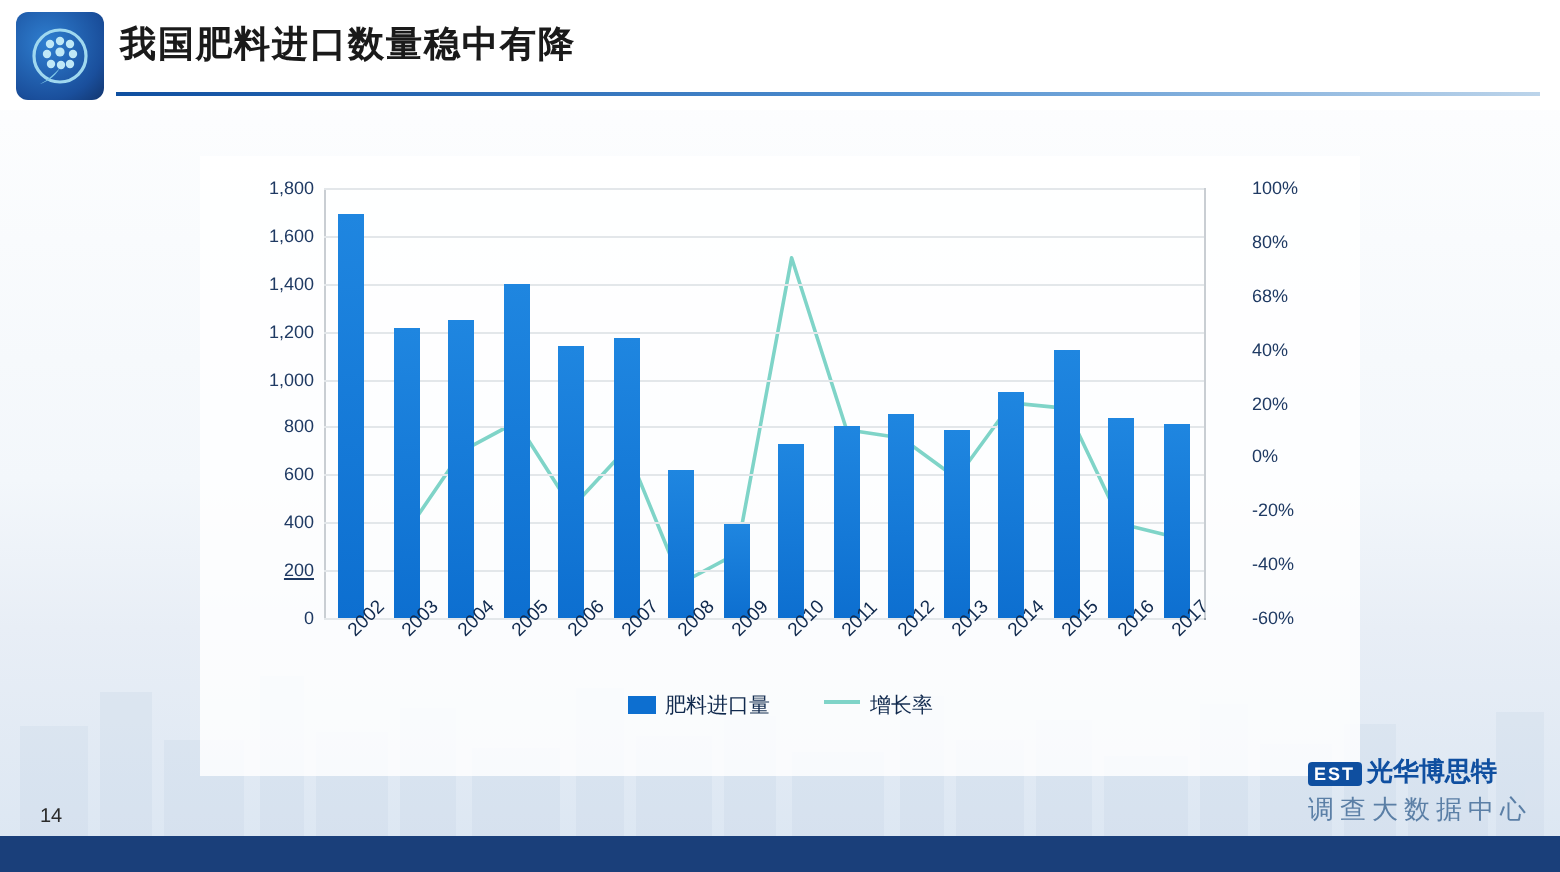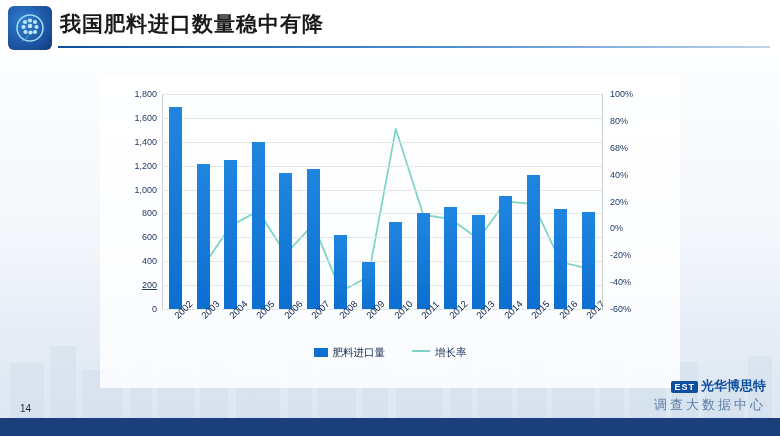--- a/index.html
+++ b/index.html
@@ -29,21 +29,21 @@
   }
   .logo{
     position:absolute;left:8px;top:6px;width:44px;height:44px;
     border-radius:6px;
     background:radial-gradient(circle at 35% 35%, #2f7fd0 0%, #1a4f9c 70%, #12356e 100%);
     overflow:hidden;
   }
   .logo svg{display:block;}
   .title{
     position:absolute;left:60px;top:10px;
-    font-size:21px;font-weight:bold;color:#1a1a1a;
+    font-size:18px;font-weight:bold;color:#1a1a1a;
     letter-spacing:1px;
     white-space:nowrap;
   }
   .title-rule{
     position:absolute;left:58px;top:46px;width:712px;height:2px;
     background:linear-gradient(90deg,#0f4fa0 0%, #4f8fd0 55%, #bcd4ea 100%);
   }
   
   .chart-card{
     position:absolute;left:100px;top:78px;width:580px;height:310px;
@@ -63,21 +63,21 @@
   }
   .axis-bottom-line{
     position:absolute;left:0;top:215px;width:441px;height:1px;background:#9aa2aa;
   }
   .ytick{
     position:absolute;right:100%;margin-right:5px;
     font-size:9px;color:#1f3a63;white-space:nowrap;
     transform:translateY(-50%);
   }
   .y2tick{
-    position:absolute;left:100%;margin-left:8px;
+    position:absolute;left:100%;margin-left:24px;
     font-size:9px;color:#1f3a63;white-space:nowrap;
     transform:translateY(-50%);
   }
   .bar{
     position:absolute;bottom:0;
     background:linear-gradient(180deg,#1f86e0 0%, #0d6fd0 100%);
   }
   .xlab{
     position:absolute;top:219px;
     font-size:9.5px;color:#10294d;
@@ -96,21 +96,21 @@
   }
   .legend .swatch-line{
     display:inline-block;width:18px;height:2px;background:#7fd4c8;
     vertical-align:4px;margin-right:5px;
   }
   .pagenum{
     position:absolute;left:20px;bottom:22px;
     font-size:10px;color:#2b2b2b;
   }
   .brand{
-    position:absolute;right:14px;bottom:22px;text-align:right;
+    position:absolute;right:14px;bottom:22px;
   }
   .brand-main{
     font-size:13px;font-weight:bold;color:#0f4fa0;white-space:nowrap;
   }
   .brand-main .mark{
     display:inline-block;background:#0f4fa0;color:#fff;font-size:9px;
     padding:1px 3px;margin-right:3px;border-radius:2px;letter-spacing:1px;
   }
   .brand-sub{
     font-size:13px;color:#5b7fa6;letter-spacing:3px;margin-top:1px;white-space:nowrap;

